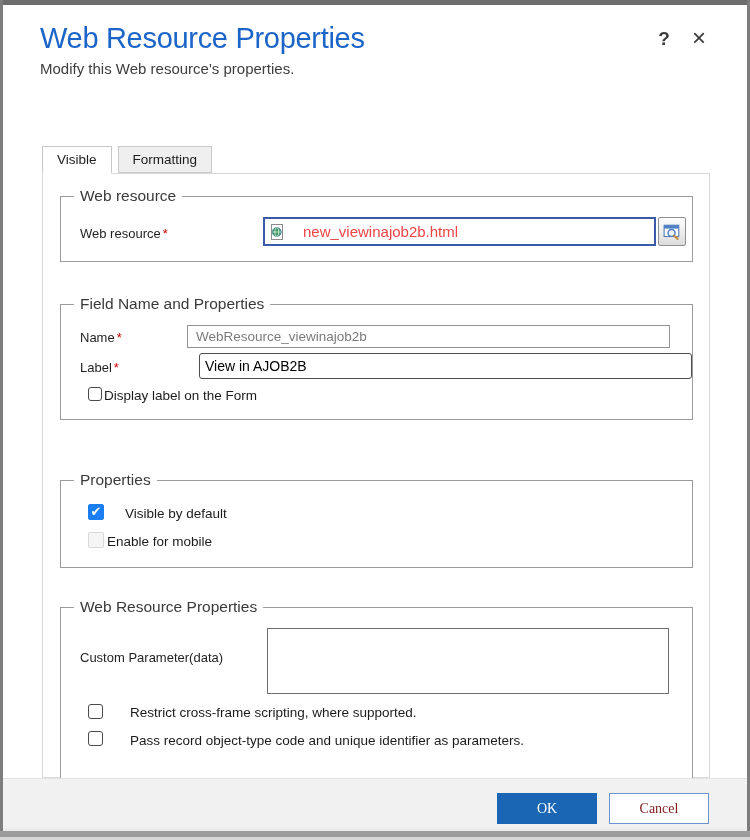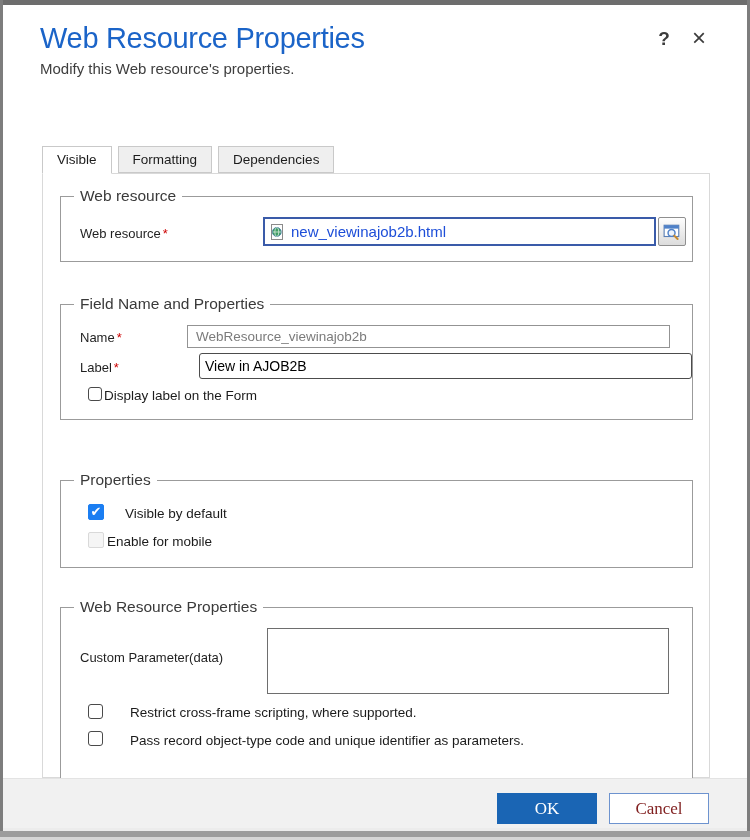--- a/index.html
+++ b/index.html
@@ -40,21 +40,21 @@
   #group-visibility  { top: 480px; height: 88px; }
   #group-properties  { top: 607px; height: 200px; }
 
   .fld-label { position: absolute; font-size: 13px; color: #1f1f1f; white-space: nowrap; }
   .req { color: #cc0000; font-size: 13px; margin-left: 2px; }
 
   
   .wr-box { position: absolute; left: 263px; top: 217px; width: 393px; height: 29px;
             border: 2px solid #3a5ba9; background: #fff; display: flex; align-items: center; padding-left: 4px; cursor: pointer; }
   .wr-box .file-icon { width: 16px; height: 16px; margin-right: 6px; flex: 0 0 auto; }
-  .wr-link { font-size: 15px; color: #1d4ed8; white-space: nowrap; }
+  .wr-link { font-size: 15px; color: #ef4444; white-space: nowrap; margin-left: 12px; }
   .lookup-btn { position: absolute; left: 658px; top: 217px; width: 28px; height: 29px;
                 border: 1px solid #8f8f8f; border-radius: 2px;
                 background: linear-gradient(#fefefe, #dcdcdc); display: flex; align-items: center; justify-content: center; cursor: pointer; }
 
   
   .txt { position: absolute; font-family: "Liberation Sans", sans-serif; background: #fff; }
   #name-input  { left: 187px; top: 325px; width: 483px; height: 23px; border: 1px solid #939393;
                  color: #7b7b7b; font-size: 13.5px; padding: 0 8px; }
   #label-input { left: 187px; top: 353px; width: 493px; height: 26px; border: 1px solid #4c4c4c;
                  border-radius: 3px; color: #000; font-size: 14px; padding: 0 5px; margin-left: 12px; }
@@ -68,42 +68,41 @@
   .cb16 { width: 16px; height: 16px; border-radius: 2px; }
   .checkbox.checked { background: #1b7ef2; border-color: #1b7ef2; }
   .checkbox.checked::after { content: "✔"; color: #fff; font-size: 13px; position: absolute; left: 1.5px; top: -1px; }
   .checkbox.disabled { background: #f5f5f5; border-color: #d9d9d9; cursor: default; }
   .cb-label { position: absolute; font-size: 13.5px; color: #1b1b1b; white-space: nowrap; }
 
   
   .footer { position: absolute; left: 3px; top: 778px; width: 744px; height: 50px; background: #f1f1f1;
             border-top: 1px solid #e3e3e3; z-index: 5; }
   .btn { position: absolute; top: 14px; width: 100px; height: 31px; font-family: "Liberation Serif", serif;
-         font-size: 17px; text-align: center; line-height: 29px; cursor: pointer; }
+         font-size: 14px; text-align: center; line-height: 29px; cursor: pointer; }
   .btn-ok { left: 494px; background: #1a65b4; color: #fff; border: 1px solid #1a65b4; }
   .btn-cancel { left: 606px; background: #fff; color: #7f1d1d; border: 1px solid #6d93cf; }
 </style>
 </head>
 <body>
 
 <div class="dialog">
 
   <div class="edge-top"></div>
   <div class="edge-left"></div>
   <div class="edge-right"></div>
 
   <div class="page-title">Web Resource Properties</div>
   <div class="page-subtitle">Modify this Web resource's properties.</div>
   <div class="help-btn">?</div>
   <div class="close-btn">×</div>
 
   <div class="tabs">
     <div class="tab active">Visible</div>
     <div class="tab">Formatting</div>
-    <div class="tab">Dependencies</div>
   </div>
   <div class="tab-panel"></div>
 
   <div class="group" id="group-webresource">
     <div class="group-legend">Web resource</div>
   </div>
   <div class="fld-label" style="left:80px; top:226px;">
     <span>Web resource</span><span class="req">*</span>
   </div>
   <div class="wr-box">

